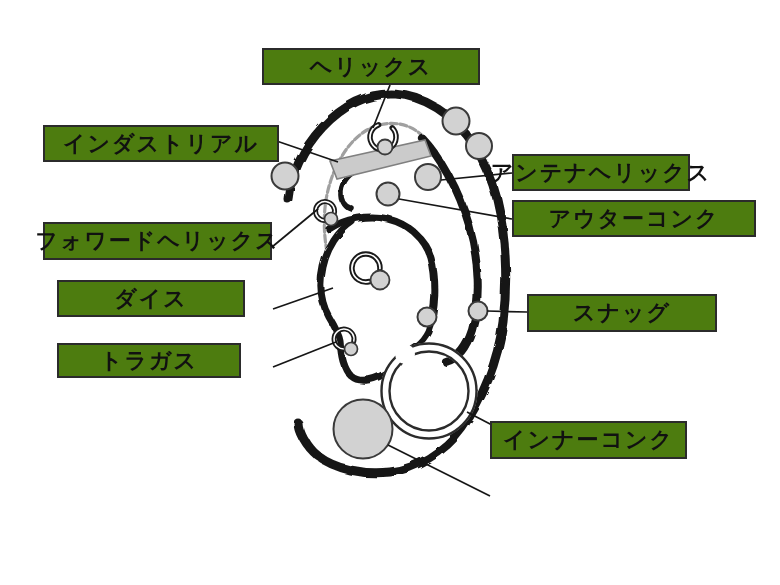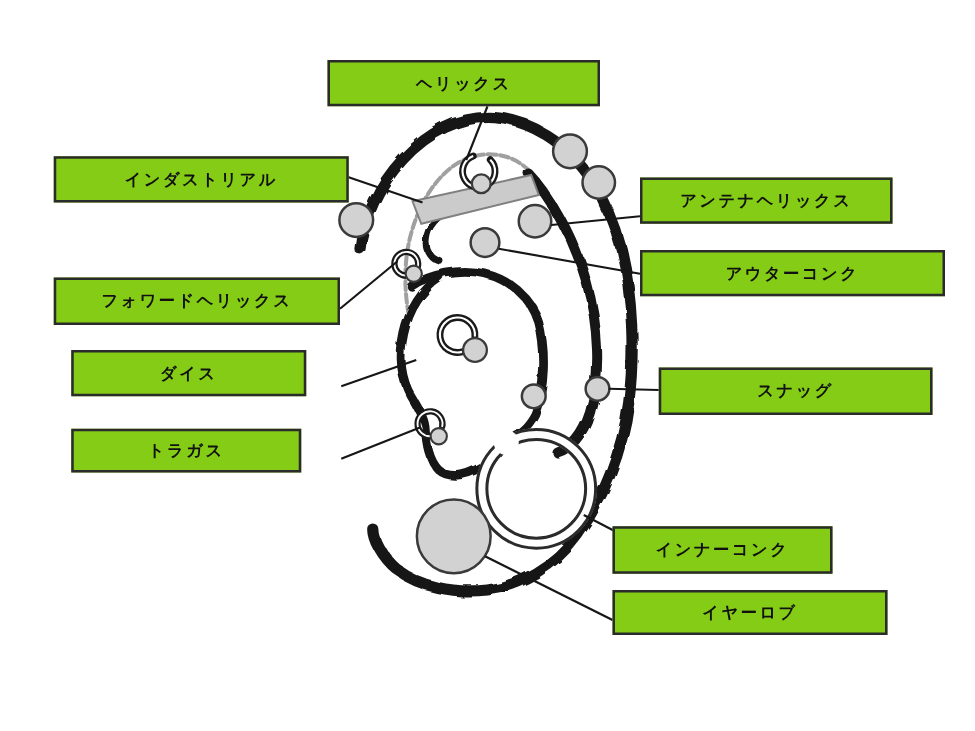--- a/index.html
+++ b/index.html
@@ -7,24 +7,24 @@
     width:780px;height:585px;position:relative;overflow:hidden;
     background:#ffffff;
     font-family:"DejaVu Sans","Liberation Sans",sans-serif;
   }
   #stage{position:absolute;left:0;top:0;width:780px;height:585px;}
   svg{position:absolute;left:0;top:0;}
   #labels{position:absolute;left:0;top:0;width:780px;height:585px;}
   .label-box{
     position:absolute;
     box-sizing:border-box;
-    background:#84cc16;
+    background:#4d7c0f;
     border:2px solid #2b2b2b;
     display:flex;align-items:center;justify-content:center;
-    font-size:13px;font-weight:bold;color:#111;
+    font-size:22px;font-weight:bold;color:#111;
     letter-spacing:2px;white-space:nowrap;
   }
 </style>
 </head>
 <body>
 
 <div id="stage">
 
   <svg id="art" width="780" height="585" viewBox="0 0 780 585">
     <defs>
@@ -107,22 +107,21 @@
         <line x1="273" y1="367" x2="336" y2="342"></line>
         <line x1="487" y1="311" x2="527" y2="312"></line>
         <line x1="467" y1="412" x2="492" y2="425"></line>
         <line x1="388" y1="445" x2="490" y2="496"></line>
       </g>
   </svg>
 
   <div id="labels">
       <div class="label-box" style="left: 262px; top: 48px; width: 218px; height: 37px;">ヘリックス</div>
       <div class="label-box" style="left: 43px; top: 125px; width: 236px; height: 37px;">インダストリアル</div>
-      <div class="label-box" style="left: 512px; top: 142px; width: 202px; height: 37px;">アンテナヘリックス</div>
+      <div class="label-box" style="left: 512px; top: 154px; width: 178px; height: 37px;">アンテナヘリックス</div>
       <div class="label-box" style="left: 512px; top: 200px; width: 244px; height: 37px;">アウターコンク</div>
       <div class="label-box" style="left: 43px; top: 222px; width: 229px; height: 38px;">フォワードヘリックス</div>
       <div class="label-box" style="left: 57px; top: 280px; width: 188px; height: 37px;">ダイス</div>
       <div class="label-box" style="left: 57px; top: 343px; width: 184px; height: 35px;">トラガス</div>
-      <div class="label-box" style="left: 527px; top: 294px; width: 219px; height: 38px;">スナッグ</div>
-      <div class="label-box" style="left: 490px; top: 421px; width: 176px; height: 38px;">インナーコンク</div>
-      <div class="label-box" style="left: 490px; top: 472px; width: 220px; height: 36px;">イヤーロブ</div>
+      <div class="label-box" style="left: 527px; top: 294px; width: 190px; height: 38px;">スナッグ</div>
+      <div class="label-box" style="left: 490px; top: 421px; width: 197px; height: 38px;">インナーコンク</div>
     </div>
 </div>
 
 </body></html>

